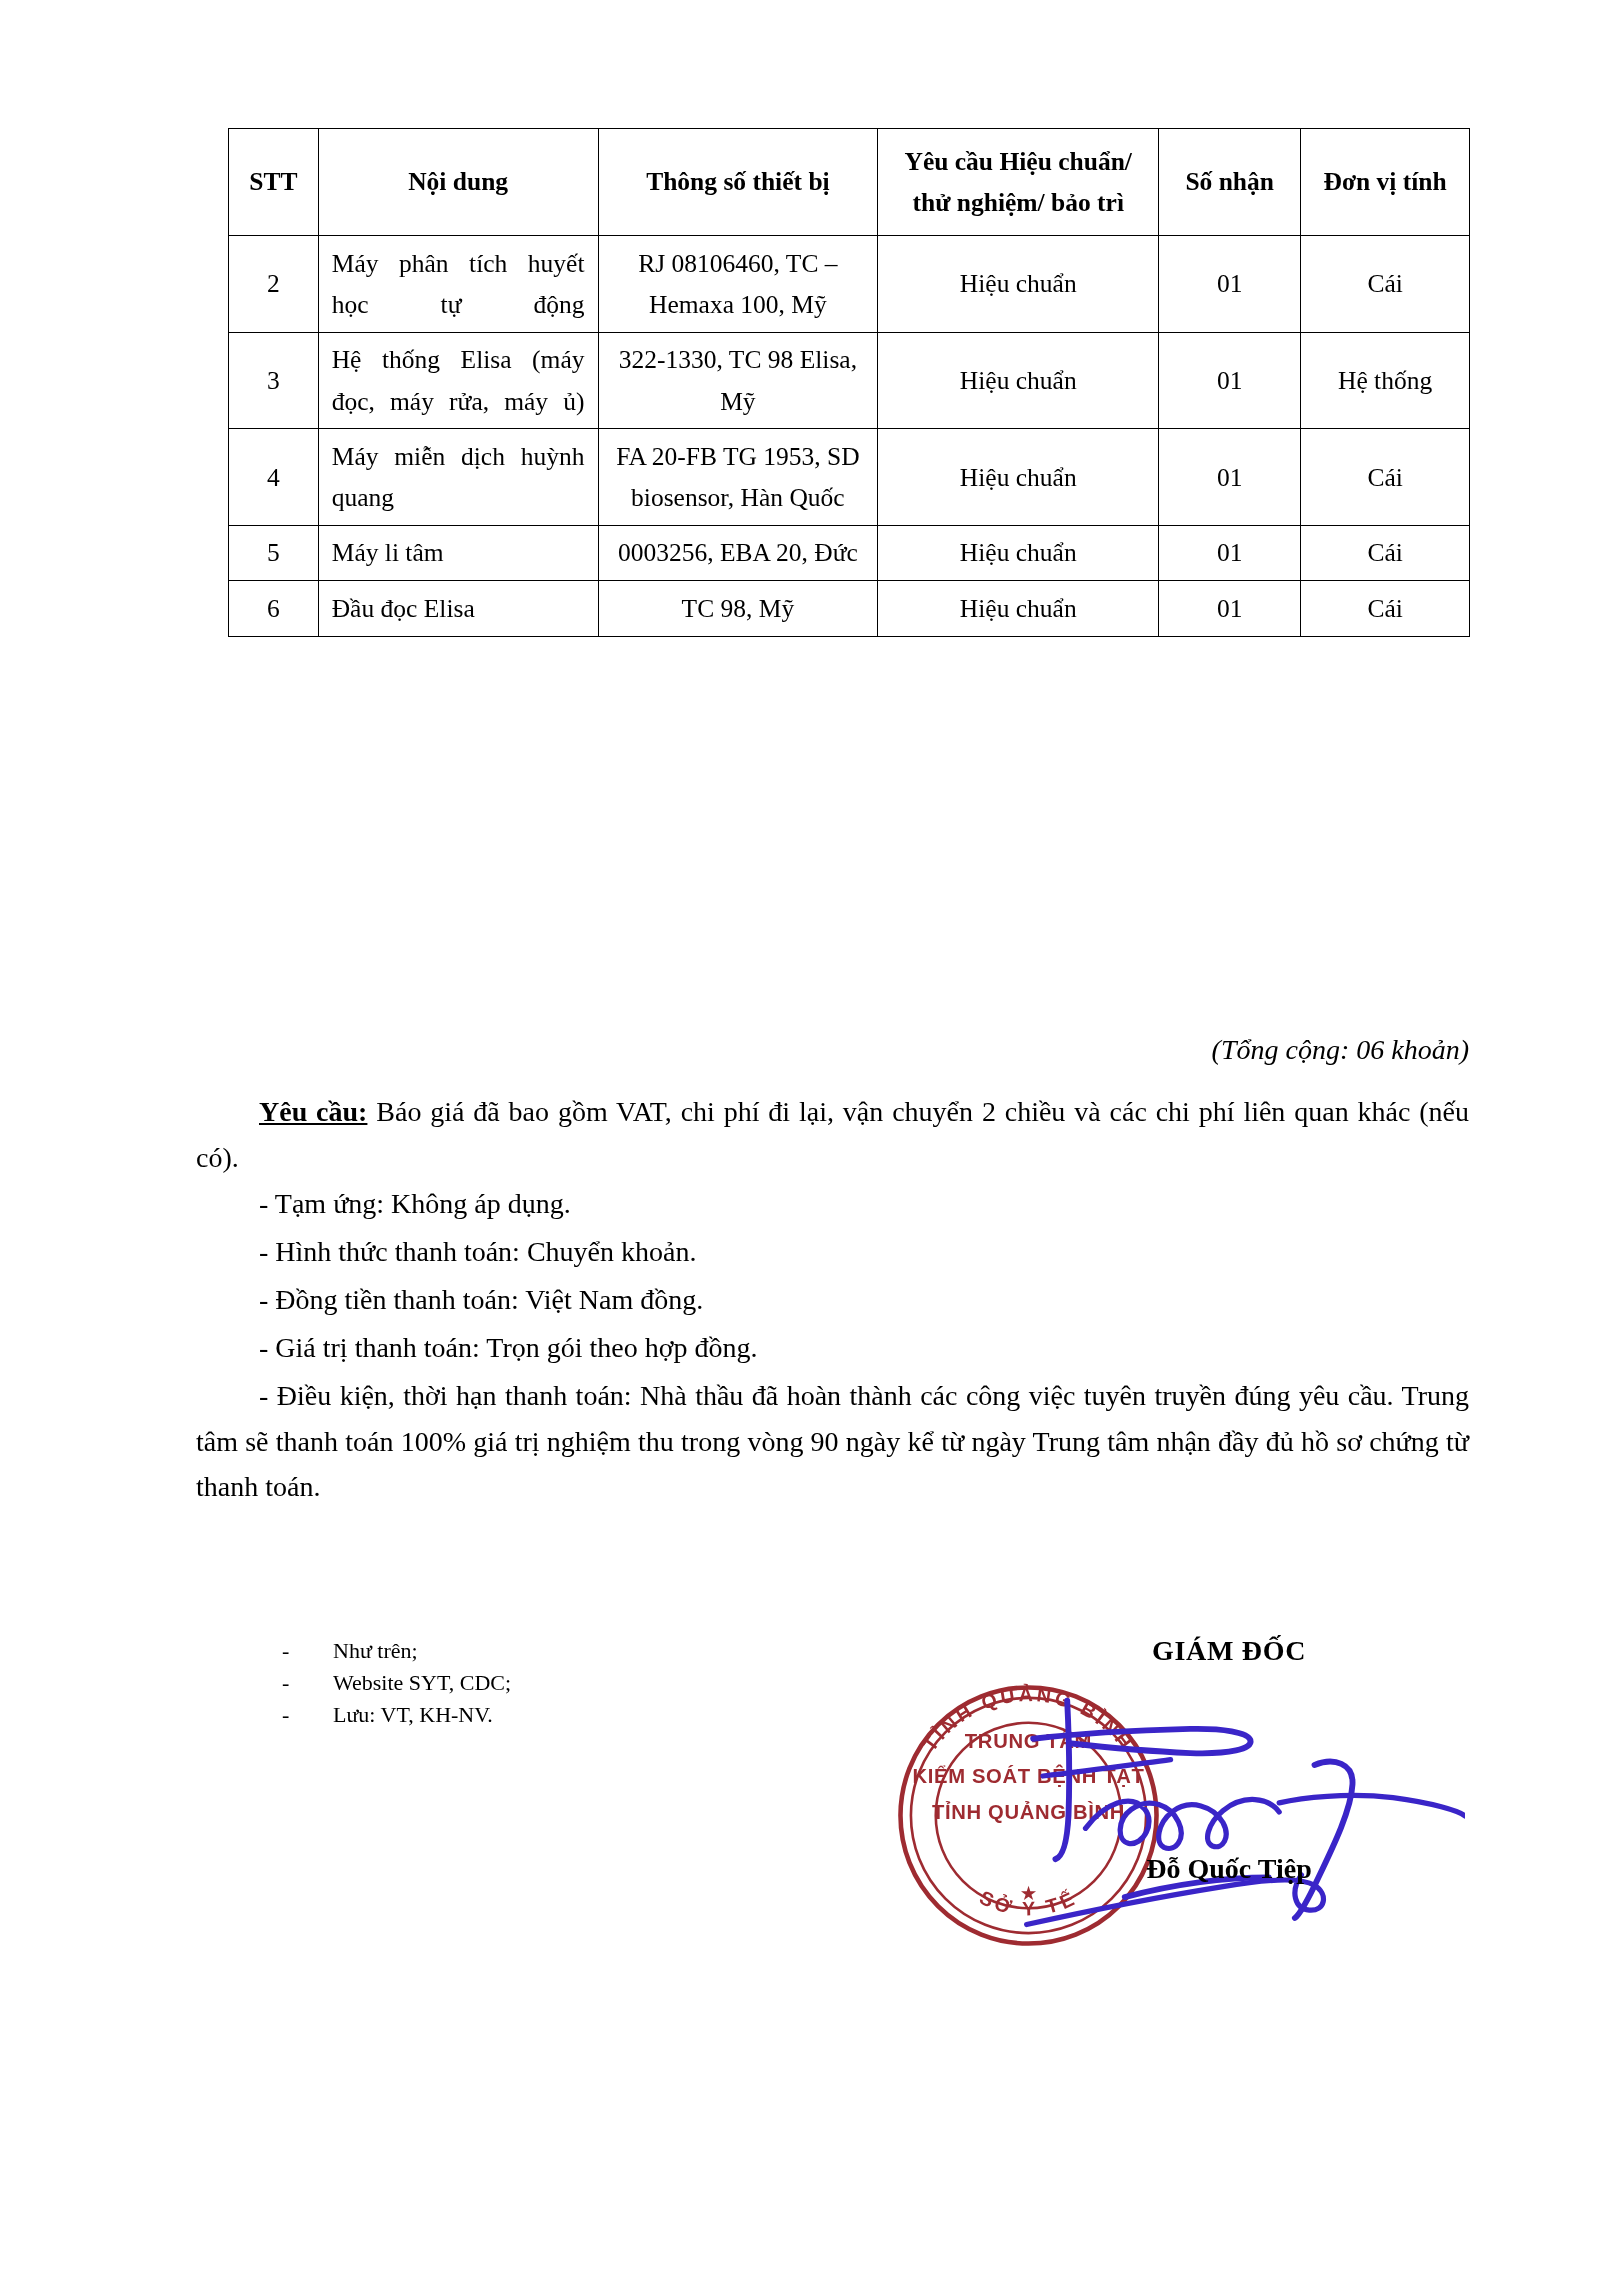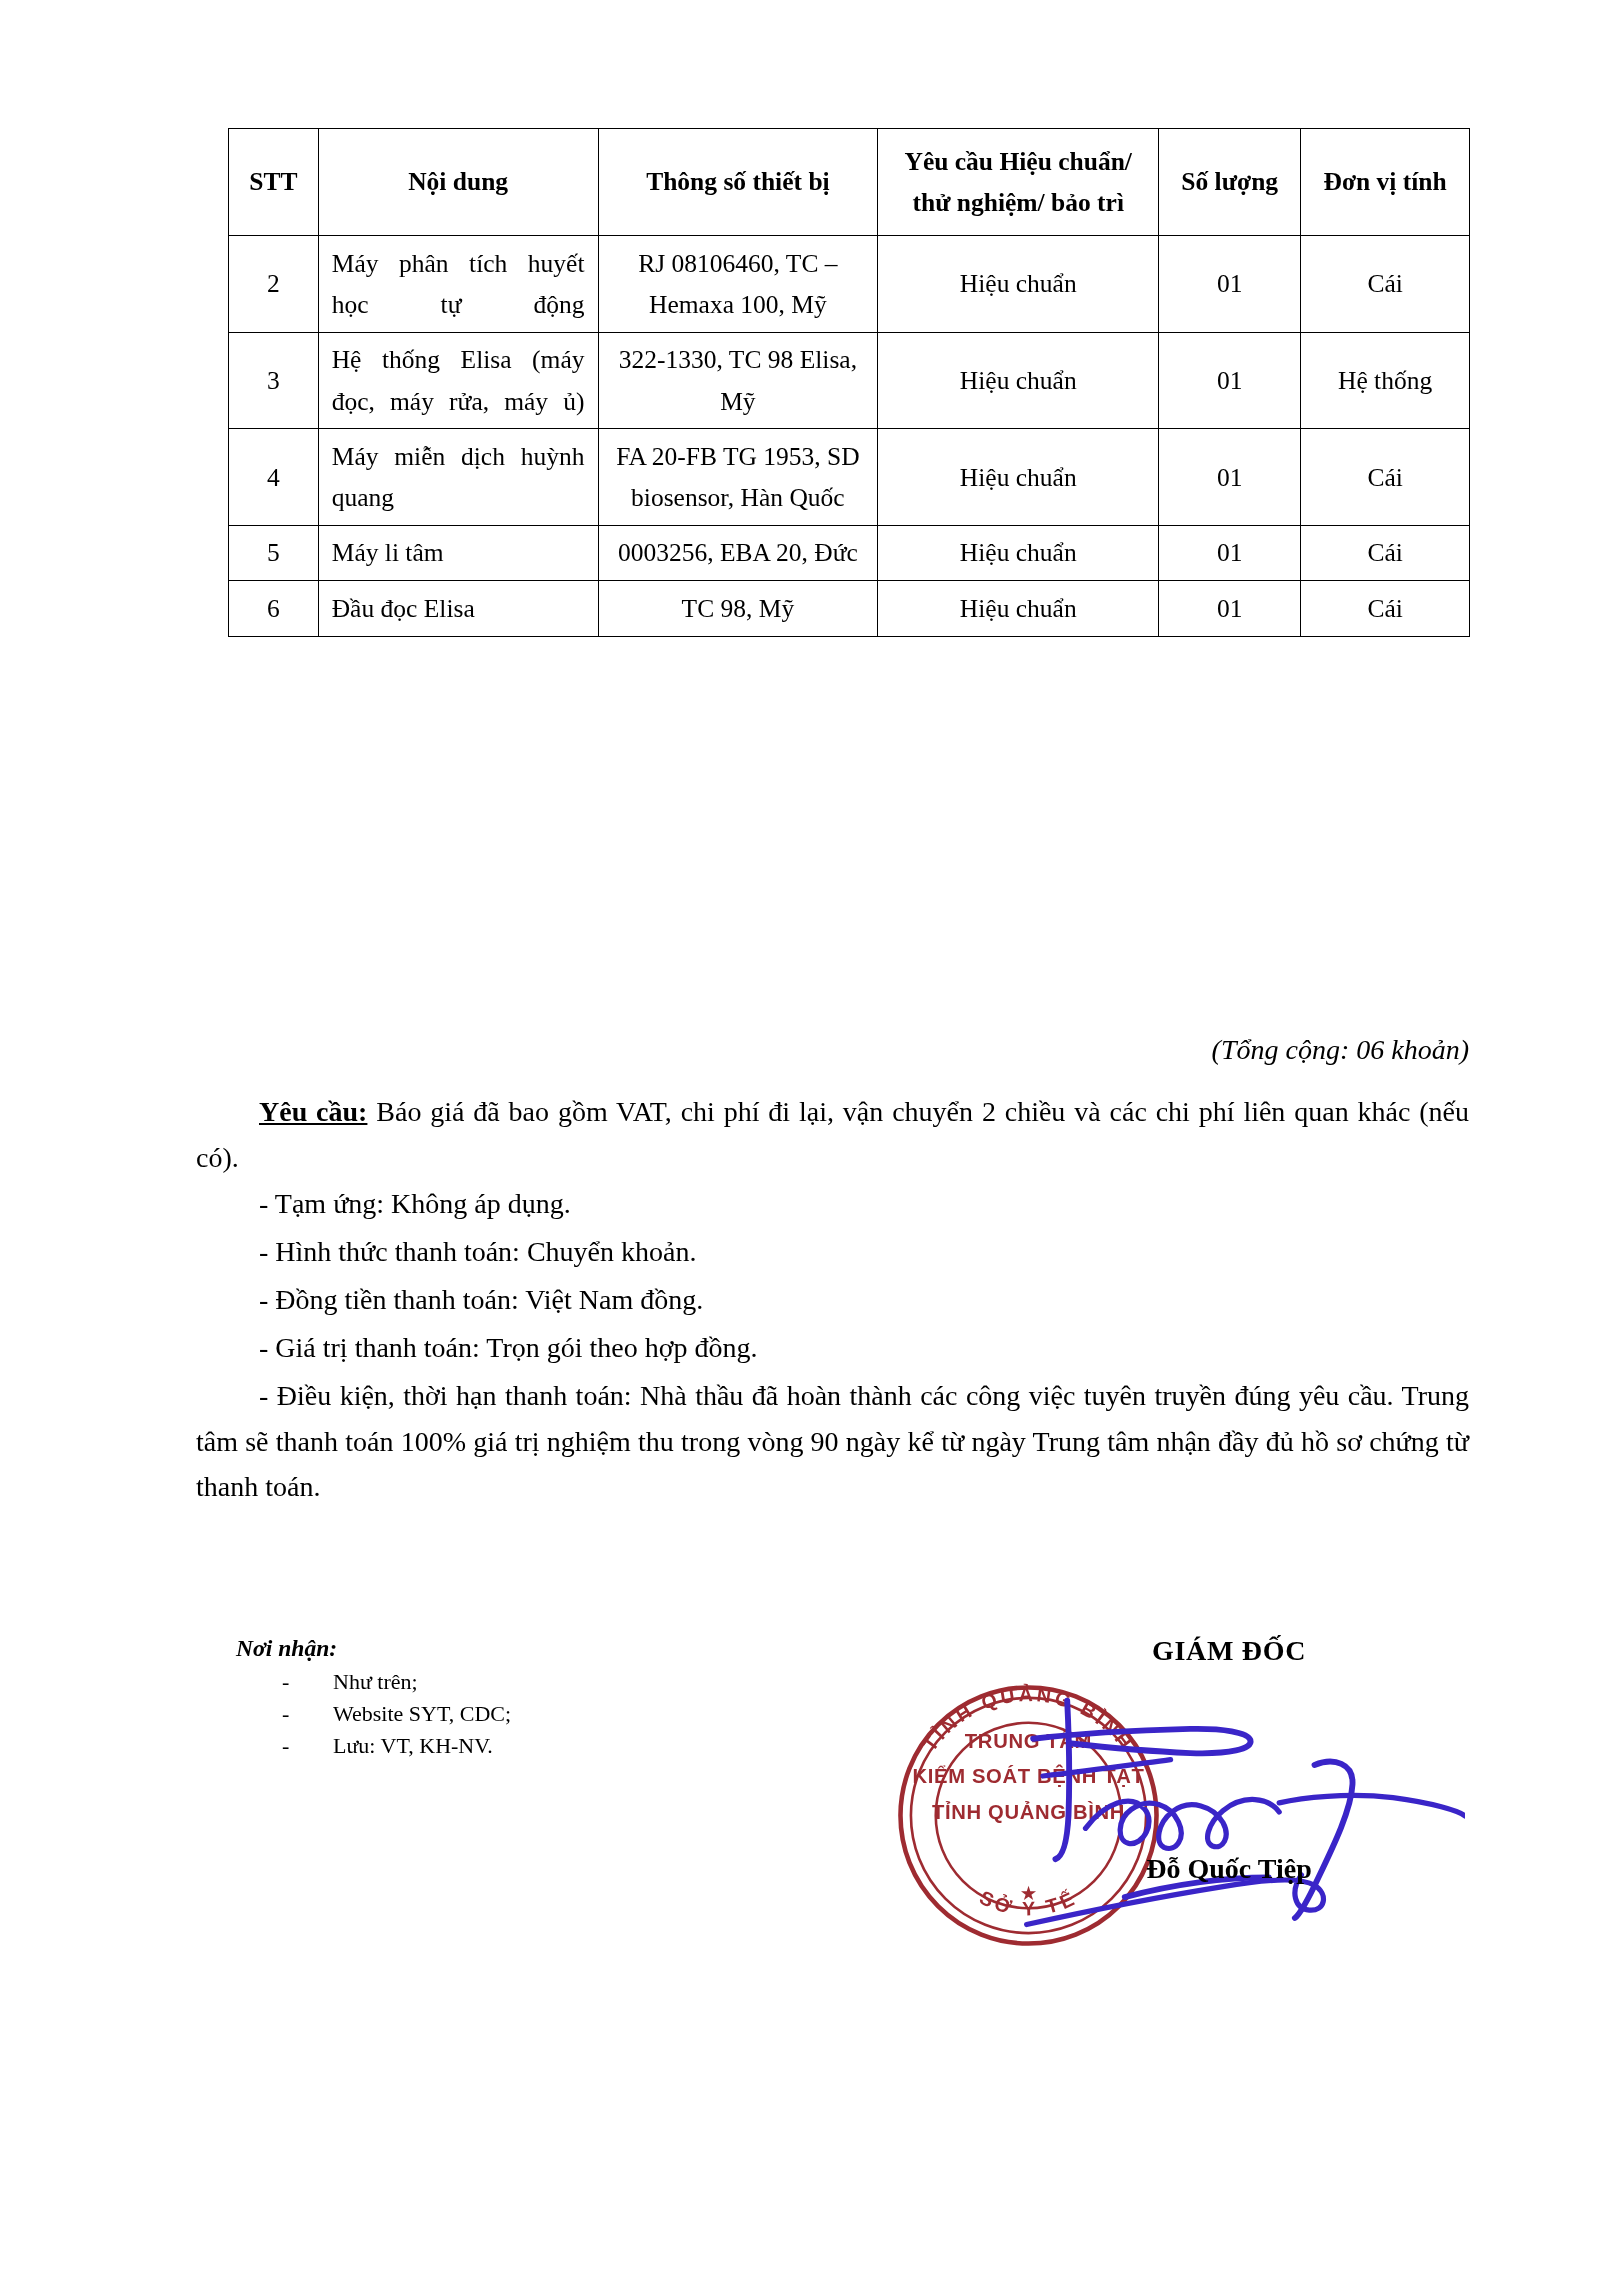--- a/index.html
+++ b/index.html
@@ -208,21 +208,21 @@
         <col class="c-yeu">
           <col class="c-so">
           <col class="c-donvi">
       </colgroup>
       <thead>
         <tr>
           <th>STT</th>
           <th>Nội dung</th>
           <th>Thông số thiết bị</th>
           <th>Yêu cầu Hiệu chuẩn/ thử nghiệm/ bảo trì</th>
-          <th>Số lượng</th>
+          <th>Số nhận</th>
           <th>Đơn vị tính</th>
         </tr>
       </thead>
       <tbody>
         <tr>
           <td class="num">2</td>
           <td class="content">Máy phân tích huyết học tự động</td>
           <td>RJ 08106460, TC – Hemaxa 100, Mỹ</td>
           <td>Hiệu chuẩn</td>
           <td class="num">01</td>
@@ -275,21 +275,20 @@
     <p class="bullet">- Hình thức thanh toán: Chuyển khoản.</p>
     <p class="bullet">- Đồng tiền thanh toán: Việt Nam đồng.</p>
     <p class="bullet">- Giá trị thanh toán: Trọn gói theo hợp đồng.</p>
 
     <p class="longpara">- Điều kiện, thời hạn thanh toán: Nhà thầu đã hoàn thành các công việc tuyên truyền đúng yêu cầu. Trung tâm sẽ thanh toán 100% giá trị nghiệm thu trong vòng 90 ngày kể từ ngày Trung tâm nhận đầy đủ hồ sơ chứng từ thanh toán.</p>
   </div>
 
   <div class="footer">
 
     <div class="recipients">
-      <p class="title">Nơi nhận:</p>
       <ul>
         <li><span class="dash">-</span><span>Như trên;</span></li>
         <li><span class="dash">-</span><span>Website SYT, CDC;</span></li>
         <li><span class="dash">-</span><span>Lưu: VT, KH-NV.</span></li>
       </ul>
     </div>
 
     <div class="signature-block">
       <p class="sig-title">GIÁM ĐỐC</p>
       <p class="sig-name">Đỗ Quốc Tiệp</p>

